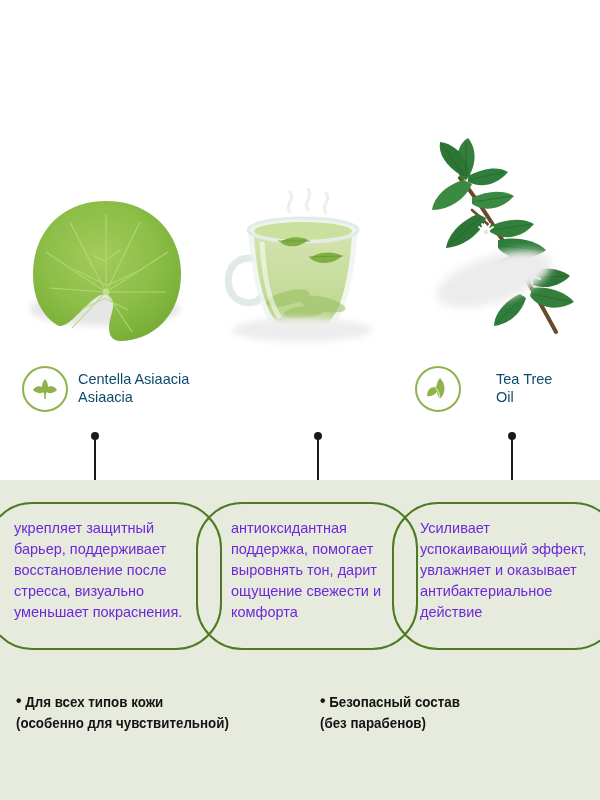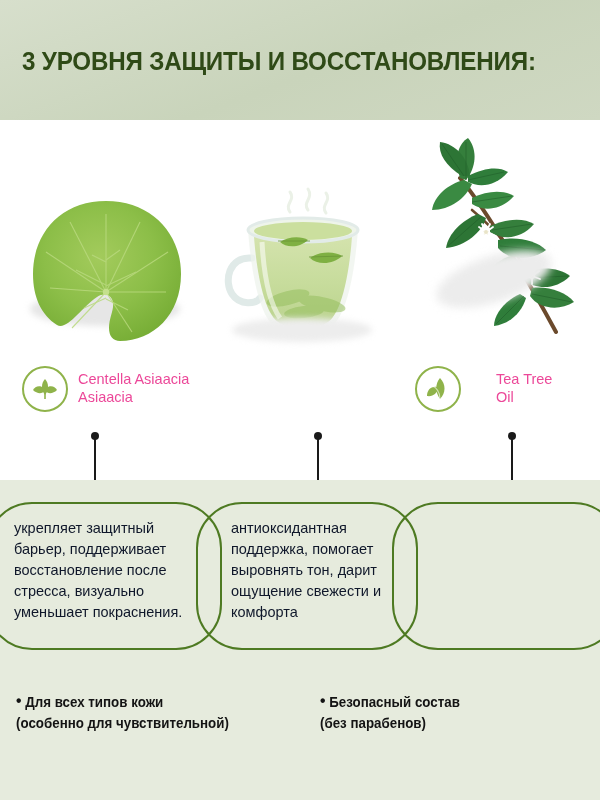--- a/index.html
+++ b/index.html
@@ -124,21 +124,21 @@
     border: 2px solid #8fb34a;
     border-radius: 50%;
     display: flex;
     align-items: center;
     justify-content: center;
     box-sizing: border-box;
   }
   .label-text {
     font-size: 14.5px;
     line-height: 18px;
-    color: #ec4899;
+    color: #0c4a6e;
     padding-top: 4px;
     max-width: 130px;
   }
 
   
   .connector {
     position: absolute;
     width: 14px;
     height: 66px;
   }
@@ -182,21 +182,21 @@
     box-sizing: border-box;
     background: transparent;
   }
   .bubble.b1 { left: -14px; top: 22px; width: 236px; height: 148px; }
   .bubble.b2 { left: 196px; top: 22px; width: 222px; height: 148px; }
   .bubble.b3 { left: 392px; top: 22px; width: 228px; height: 148px; }
   .bubble-text {
     position: absolute;
     font-size: 14.5px;
     line-height: 21px;
-    color: #0f172a;
+    color: #6d28d9;
   }
   .bubble-text.t1 { left: 14px; top: 38px; width: 186px; }
   .bubble-text.t2 { left: 231px; top: 38px; width: 172px; }
   .bubble-text.t3 { left: 420px; top: 38px; width: 176px; }
 
   
   .footer {
     position: absolute;
     left: 0; top: 662px;
     width: 516px; height: 122px;
@@ -217,23 +217,20 @@
     vertical-align: 1px;
   }
   .claim-left { left: 16px; top: 28px; }
   .claim-right { left: 320px; top: 28px; }
 </style>
 </head>
 <body>
 
 <div class="page">
 
-  <div class="header">
-    <div class="header-title">3 УРОВНЯ ЗАЩИТЫ И ВОССТАНОВЛЕНИЯ:</div>
-  </div>
 
   <div class="product-area">
 
     <div class="leaf-illu">
       <div class="leaf-shadow"></div>
       <svg class="leaf-veins" viewBox="0 0 150 142" xmlns="http://www.w3.org/2000/svg">
         <defs>
           <radialGradient id="lg" cx="45%" cy="40%" r="68%">
             <stop offset="0%" stop-color="#a3cb5c"></stop>
             <stop offset="55%" stop-color="#8cbe48"></stop>
@@ -420,20 +417,21 @@
     <div class="conn-line"></div>
     <div class="conn-head"></div>
   </div>
 
   <div class="benefits">
     <div class="bubble b1"></div>
     <div class="bubble b2"></div>
     <div class="bubble b3"></div>
     <div class="bubble-text t1">укрепляет защитный барьер, поддерживает восстановление после стресса, визуально уменьшает покраснения.</div>
     <div class="bubble-text t2">антиоксидантная поддержка, помогает выровнять тон, дарит ощущение свежести и комфорта</div>
+    <div class="bubble-text t3">Усиливает успокаивающий эффект, увлажняет и оказывает антибактериальное действие</div>
   </div>
 
   <div class="footer">
 
     <div class="footer-claim claim-left">
       <span class="bullet">•</span>
       <span>Для всех типов кожи</span><br>
       <span>(особенно для чувствительной)</span>
     </div>
 

